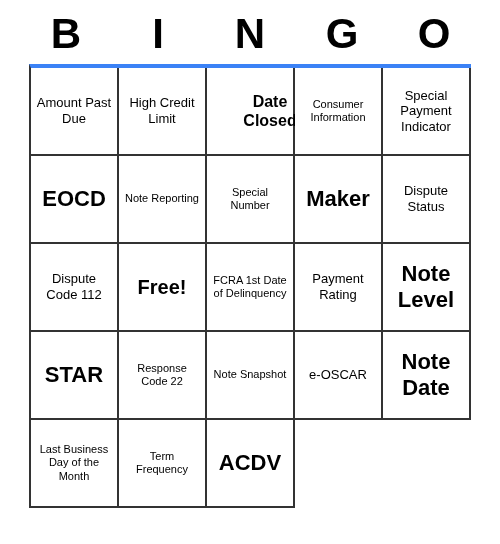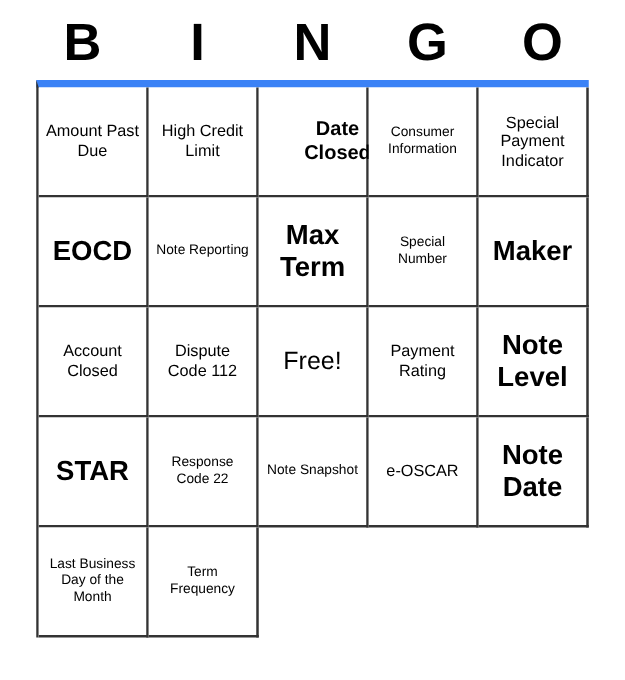--- a/index.html
+++ b/index.html
@@ -29,42 +29,42 @@
       font-weight: bold;
       width: 88px;
       text-align: center;
       font-family: Arial, sans-serif;
     }
     .bingo-grid {
       display: grid;
       grid-template-columns: repeat(5, 88px);
       grid-template-rows: repeat(5, 88px);
       border-left: 2px solid #333;
-      border-top: 6px solid #3b82f6;
+      border-top: 4px solid #3b82f6;
     }
     .bingo-cell {
       border-right: 2px solid #333;
       border-bottom: 2px solid #333;
       display: flex;
       align-items: center;
       justify-content: center;
       text-align: center;
       padding: 4px;
       font-family: Arial, sans-serif;
       font-size: 13px;
       line-height: 1.2;
       background: #fff;
     }
     .bingo-cell.large-text {
       font-size: 22px;
       font-weight: bold;
     }
     .bingo-cell.free {
       font-size: 20px;
-      font-weight: normal;
+      font-weight: bold;
     }
     .bingo-cell.medium-text {
       font-size: 16px;
       font-weight: bold;
       padding-left: 44px;
     }
     .bingo-cell.small-text {
       font-size: 11px;
     }
   </style>
@@ -80,28 +80,29 @@
 </div>
 
 <div class="bingo-grid">
 <div class="bingo-cell">Amount Past Due</div>
     <div class="bingo-cell">High Credit Limit</div>
     <div class="bingo-cell medium-text">Date Closed</div>
     <div class="bingo-cell small-text">Consumer Information</div>
     <div class="bingo-cell">Special Payment Indicator</div>
     <div class="bingo-cell large-text">EOCD</div>
     <div class="bingo-cell small-text">Note Reporting</div>
-    <div class="bingo-cell large-text">Max Term</div>
     <div class="bingo-cell small-text">Special Number</div>
     <div class="bingo-cell large-text">Maker</div>
-    <div class="bingo-cell">Account Closed</div>
+    <div class="bingo-cell">Dispute Status</div>
     <div class="bingo-cell">Dispute Code 112</div>
     <div class="bingo-cell free">Free!</div>
+    <div class="bingo-cell small-text">FCRA 1st Date of Delinquency</div>
     <div class="bingo-cell">Payment Rating</div>
     <div class="bingo-cell large-text">Note Level</div>
     <div class="bingo-cell large-text">STAR</div>
     <div class="bingo-cell small-text">Response Code 22</div>
     <div class="bingo-cell small-text">Note Snapshot</div>
     <div class="bingo-cell">e-OSCAR</div>
     <div class="bingo-cell large-text">Note Date</div>
     <div class="bingo-cell small-text">Last Business Day of the Month</div>
     <div class="bingo-cell small-text">Term Frequency</div>
+    <div class="bingo-cell large-text">ACDV</div>
   </div>
 
 </body></html>

